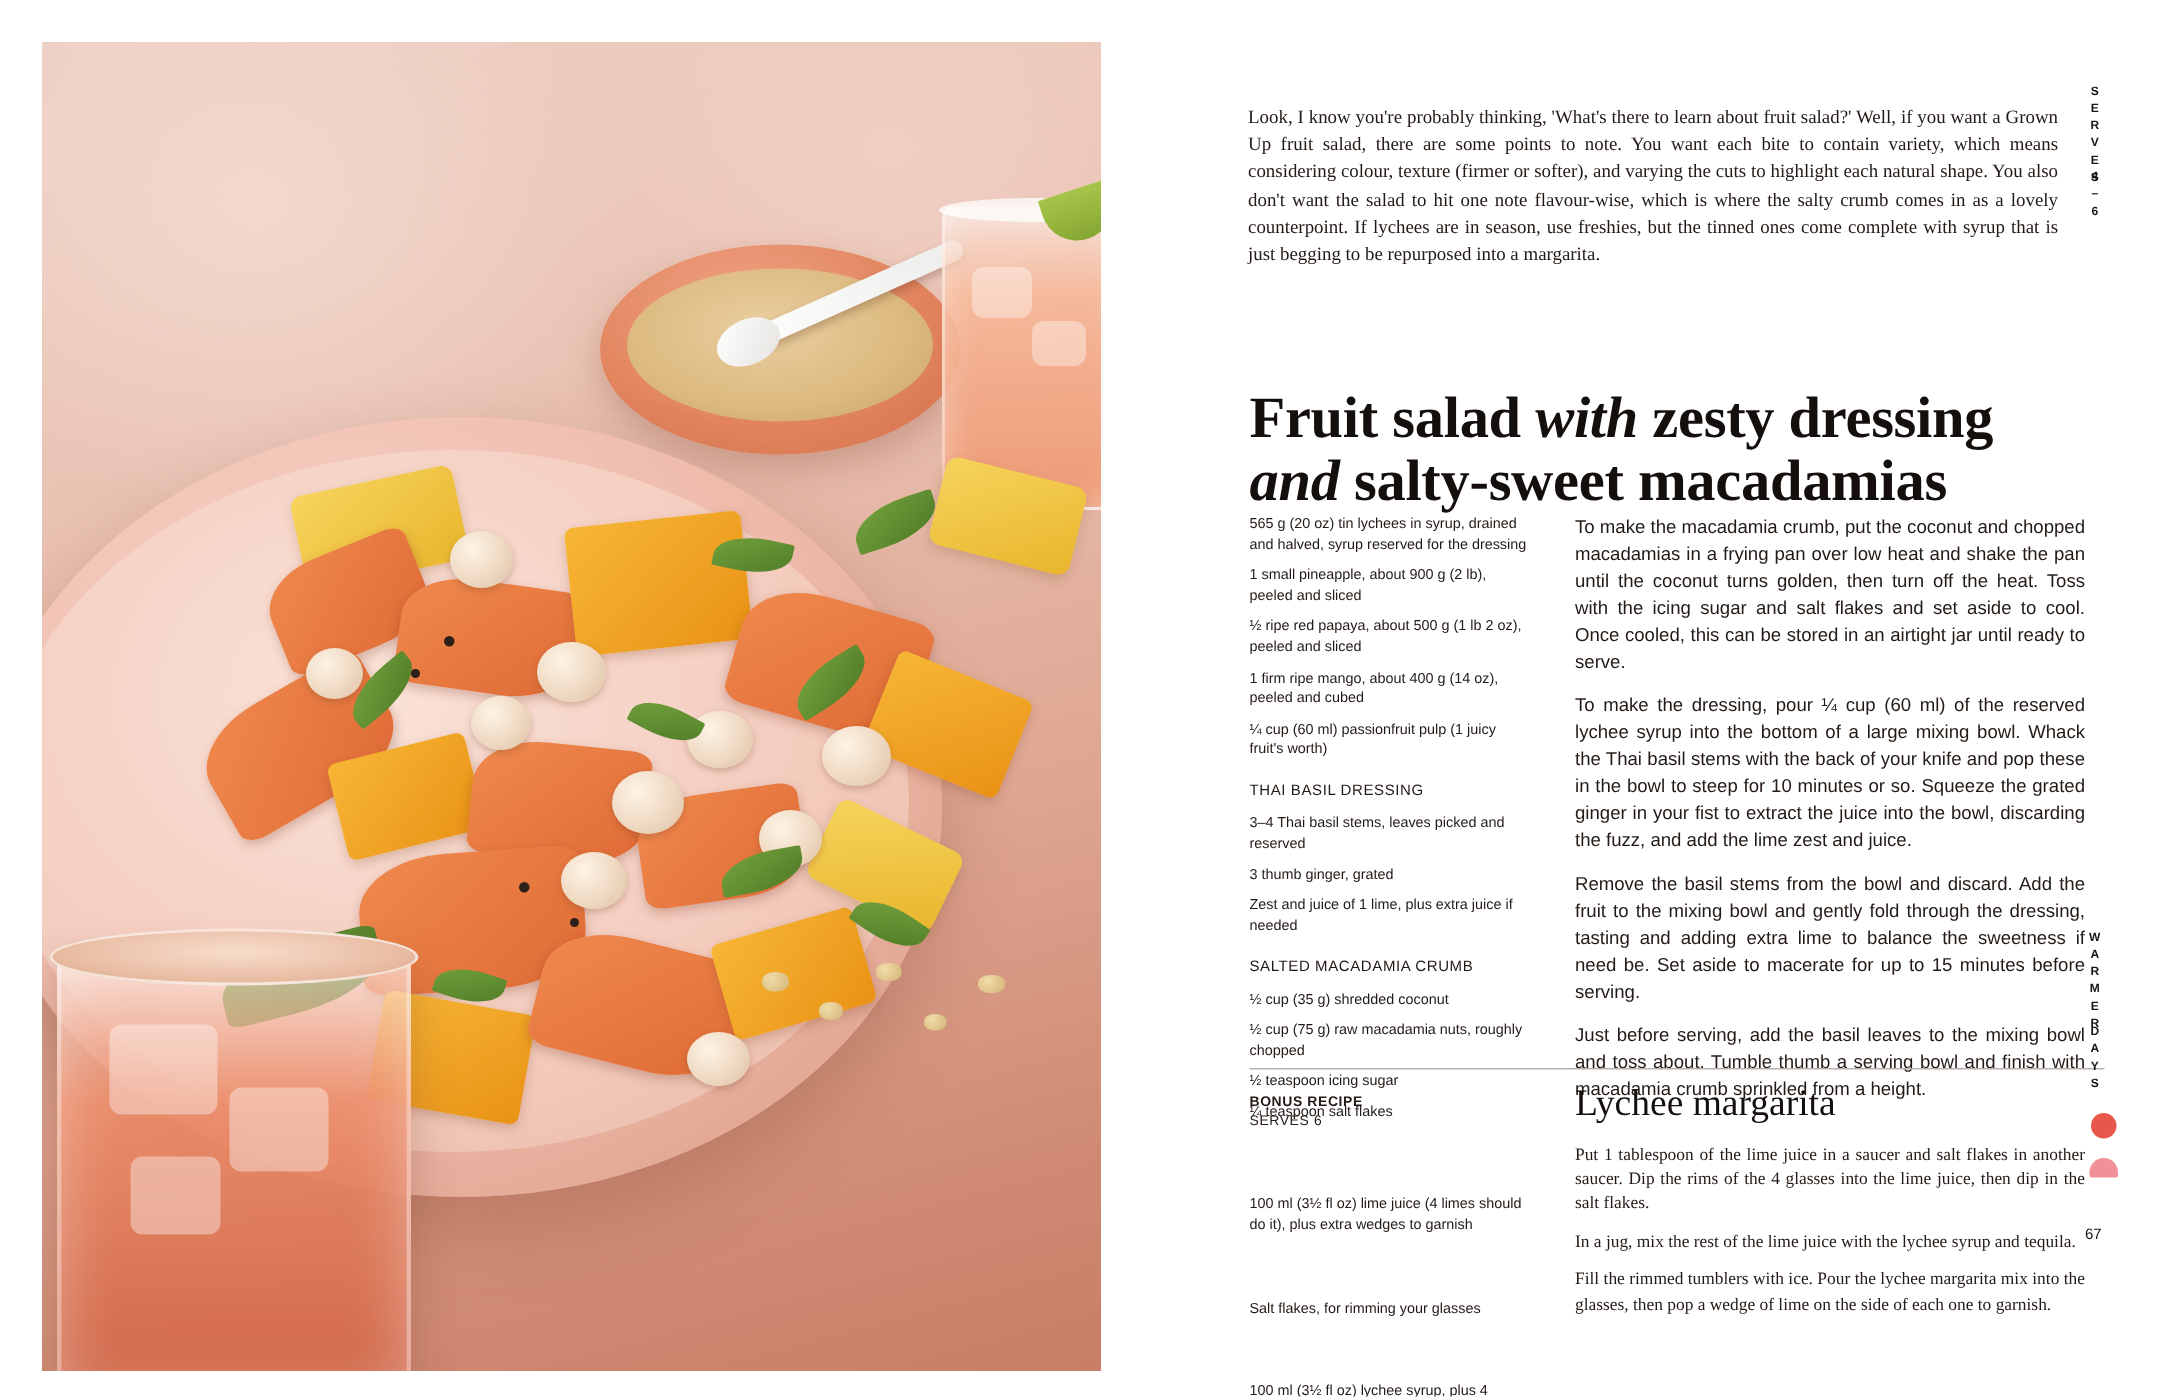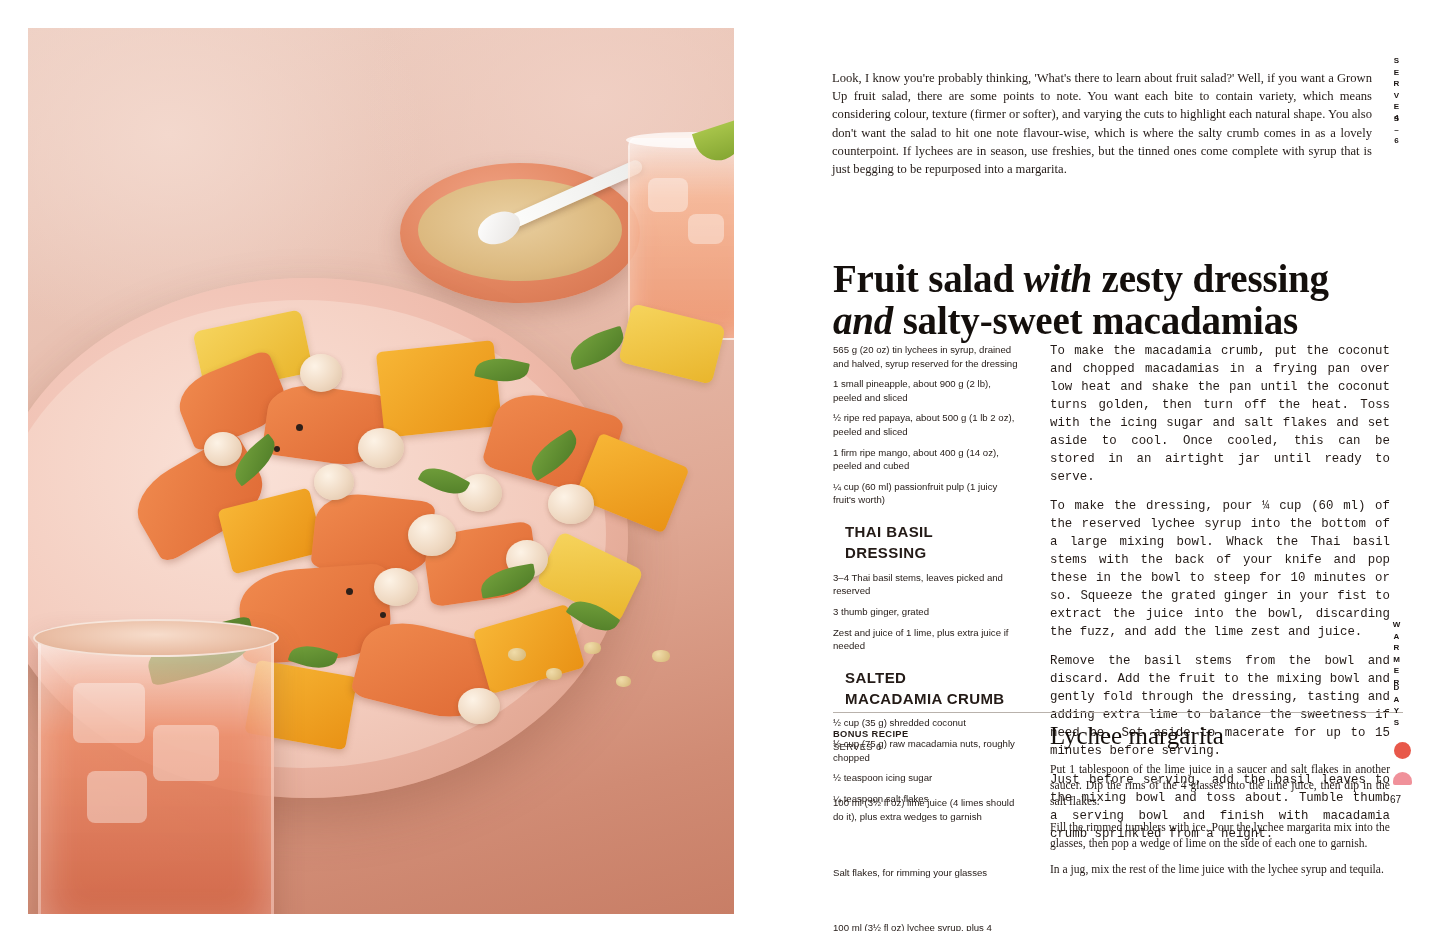--- a/index.html
+++ b/index.html
@@ -188,28 +188,28 @@
   }
   .col-ing {
     width: 185px;
     font-family: "Liberation Sans", sans-serif;
     font-size: 9.6px;
     line-height: 1.42;
     color: #231a16;
   }
   .col-ing .ing { margin-bottom: 7px; }
   .col-ing .subhead {
-    font-weight: bold;
+    font-weight: normal;
     letter-spacing: .4px;
-    margin: 14px 12px 7px;
-    font-size: 15px;
+    margin: 14px 0 7px;
+    font-size: 10px;
   }
   .col-method {
     width: 340px;
-    font-family: Liberation Mono, monospace;
+    font-family: Liberation Sans, sans-serif;
     font-size: 12.4px;
     line-height: 1.45;
     color: #231a16;
     text-align: justify;
   }
   .col-method p { margin: 0 0 11px; }
 
   .bonus-rule {
     position: absolute;
     left: 33px;
@@ -286,21 +286,21 @@
   }
   .dot-arch {
     position: absolute;
     left: 1393px; top: 772px;
     width: 19px; height: 13px;
     border-radius: 10px 10px 2px 2px;
     background: #f0919a;
   }
   .folio {
     position: absolute;
-    left: 1390px; top: 794px;
+    left: 1390px; top: 818px;
     font-family: "Liberation Sans", sans-serif;
     font-size: 10px;
     color: #1a1412;
   }
 </style>
 </head>
 <body>
 
 <div class="page">
 
@@ -430,22 +430,22 @@
         <div class="bserves">SERVES 6</div>
         <div class="ing">100 ml (3½ fl oz) lime juice (4 limes should do it), plus extra wedges to garnish</div>
         <div class="ing">Salt flakes, for rimming your glasses</div>
         <div class="ing">100 ml (3½ fl oz) lychee syrup, plus 4 lychees to garnish (optional)</div>
         <div class="ing">200 ml (7 fl oz) tequila</div>
         <div class="ing">Ice cubes, to serve</div>
       </div>
       <div class="bonus-right">
         <div class="bonus-title">Lychee margarita</div>
         <p>Put 1 tablespoon of the lime juice in a saucer and salt flakes in another saucer. Dip the rims of the 4 glasses into the lime juice, then dip in the salt flakes.</p>
+        <p>In a jug, mix the rest of the lime juice with the lychee syrup and tequila.</p>
         <p>Fill the rimmed tumblers with ice. Pour the lychee margarita mix into the glasses, then pop a wedge of lime on the side of each one to garnish.</p>
-        <p>In a jug, mix the rest of the lime juice with the lychee syrup and tequila.</p>
       </div>
     </div>
   </div>
 
   <div class="vlabel serves-label">SERVES</div>
   <div class="vlabel serves-num">4–6</div>
   <div class="vlabel warmer-label">WARMER</div>
   <div class="vlabel days-label">DAYS</div>
   <div class="dot-circle"></div>
   <div class="dot-arch"></div>

